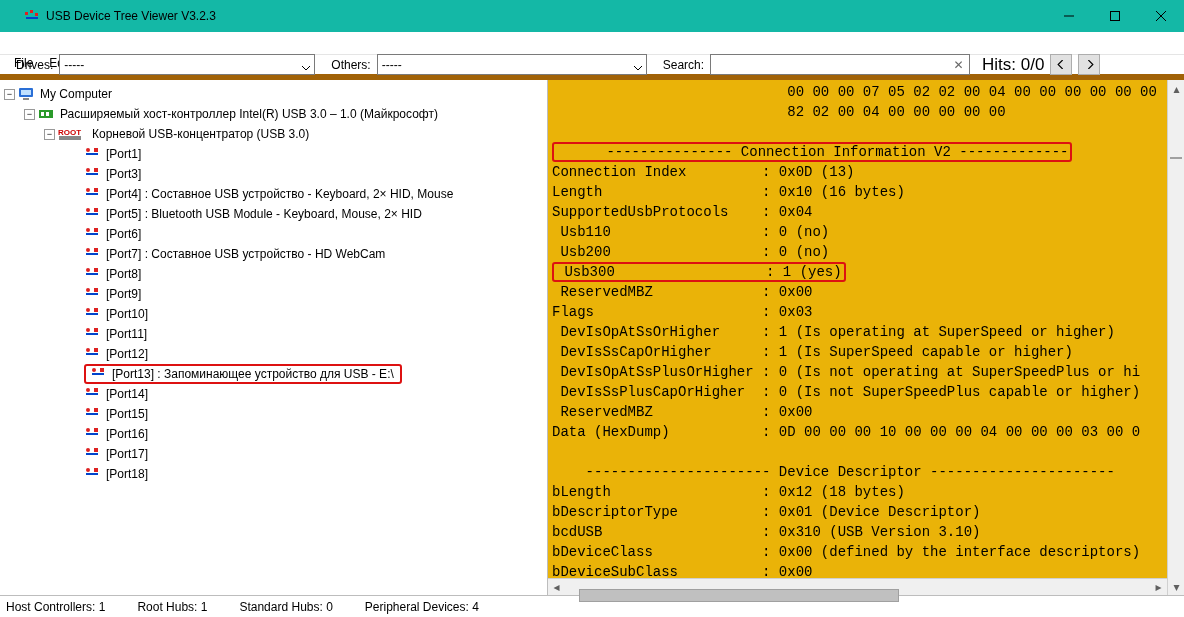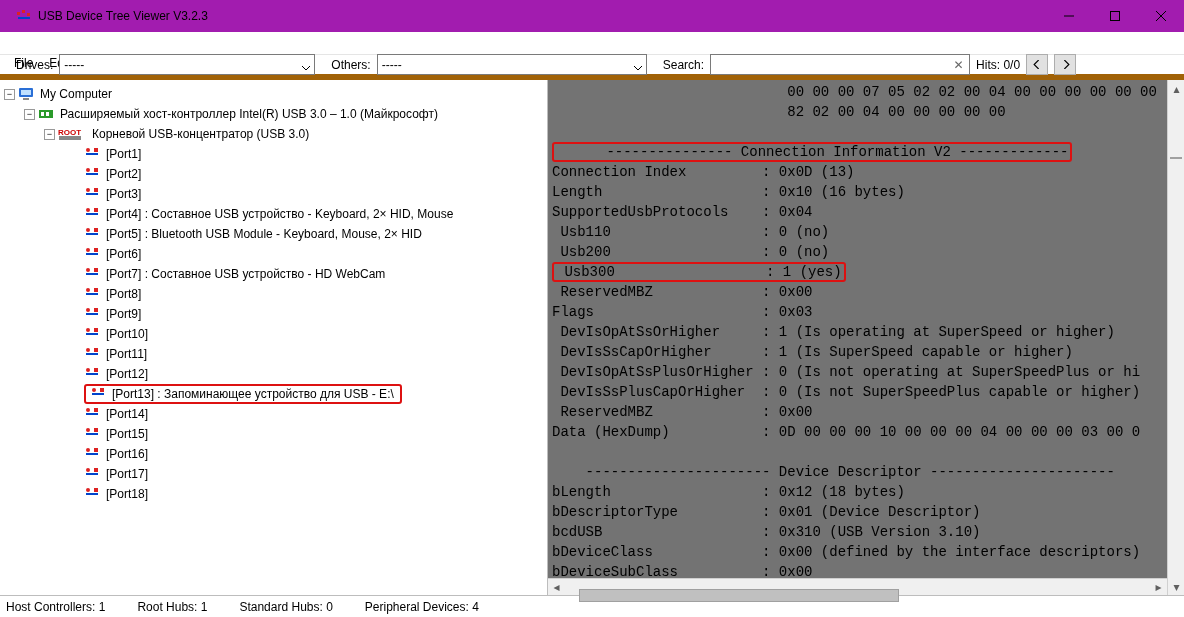--- a/index.html
+++ b/index.html
@@ -1,59 +1,59 @@
 <!DOCTYPE html>
 <html><head>
 <meta charset="utf-8">
 <style>
 * { box-sizing: border-box; margin: 0; padding: 0; }
 html, body { font-family: "Segoe UI", Tahoma, sans-serif; font-size: 12px; color: #000; background: #fff; }
 body { width: 1184px; height: 617px; overflow: hidden; display: flex; flex-direction: column; }
 
 
-.titlebar { height: 32px; display: flex; align-items: center; padding: 0 0 0 16px; background: #a21caf; justify-content: center; }
+.titlebar { height: 32px; display: flex; align-items: center; padding: 0 0 0 24px; background: #14b8a6; justify-content: center; }
 .titlebar .app-icon { width: 16px; height: 16px; margin-right: 6px; }
 .titlebar .title { font-size: 12px; flex: 0 0 auto; }
 .titlebar .spacer { flex: 1; }
 .winbtn { width: 46px; height: 32px; display: flex; align-items: center; justify-content: center; font-size: 10px; color: #000; }
 .winbtn svg { width: 10px; height: 10px; }
 .winbtn.close svg { width: 10px; height: 10px; }
 
 
 .menubar { height: 22px; display: flex; align-items: center; padding: 0 6px; }
 .menuitem { padding: 2px 8px; font-size: 12px; margin-top: 40px; }
 
 
 .toolbar { height: 26px; display: flex; align-items: center; gap: 6px; padding: 2px 16px; border-top: 1px solid #e5e5e5; border-bottom: 6px solid #a16207; }
 .toolbar label { font-size: 12px; }
 .combo { height: 21px; border: 1px solid #7a7a7a; background: #fff; display: inline-flex; align-items: center; justify-content: space-between; padding: 0 4px; }
 .combo .combo-text { font-size: 12px; color: #000; }
 .combo .combo-arrow { margin-left: 6px; width: 8px; height: 8px; }
 .searchbox { height: 21px; border: 1px solid #7a7a7a; background: #fff; display: inline-flex; align-items: center; padding: 0 4px; flex: 0 0 260px; }
 .searchbox input { border: none; outline: none; width: 100%; font-size: 12px; }
 .clear-x { width: 14px; height: 14px; color: #666; display: flex; align-items: center; justify-content: center; }
-.hitsbox { font-size: 12px; }
+.hitsbox { font-size: 17px; margin-left: 6px; }
 .navbtn { width: 22px; height: 21px; border: 1px solid #adadad; background: #e1e1e1; display: flex; align-items: center; justify-content: center; }
 .navbtn svg { width: 9px; height: 9px; }
 
 
 .main { flex: 1; display: flex; min-height: 0; }
 .left { width: 548px; border-right: 1px solid #bdbdbd; display: flex; flex-direction: column; min-height: 0; }
 .tree { flex: 1; overflow: auto; padding: 4px 2px; font-size: 12px; }
 .treerow { height: 20px; display: flex; align-items: center; white-space: nowrap; }
 .treerow .icon { width: 16px; height: 16px; margin-right: 4px; flex: 0 0 16px; }
 .treerow .label { padding: 0 2px; }
 .exp { width: 11px; height: 11px; border: 1px solid #999; display: inline-flex; align-items: center; justify-content: center; font-size: 9px; line-height: 9px; margin-right: 3px; background: #fff; flex: 0 0 11px; }
 .ind0 { padding-left: 2px; }
 .ind1 { padding-left: 22px; }
 .ind2 { padding-left: 42px; }
 .ind3 { padding-left: 82px; text-align: center; }
 .highlighted { border: 2px solid #d11; border-radius: 3px; padding: 0 4px; display: inline-block; }
 
-.right { flex: 1; display: flex; flex-direction: column; min-height: 0; background: #737373; justify-content: center; }
+.right { flex: 1; display: flex; flex-direction: column; min-height: 0; background: #eab308; justify-content: center; }
 .detail { flex: 1; overflow: auto; font-family: "Consolas","Courier New",monospace; font-size: 14px; line-height: 20px; white-space: pre; padding: 2px 4px 2px 4px; color: #000; position: relative; }
 .annot { border: 2px solid #d11; border-radius: 3px; padding: 0 2px; }
 .hscrollbar { height: 17px; background: #f0f0f0; border-top: 1px solid #d0d0d0; display: flex; align-items: center; }
 .vscroll { width: 17px; background: #f0f0f0; border-left: 1px solid #d0d0d0; display: flex; flex-direction: column; }
 .rightbody { display: flex; flex: 1; min-height: 0; }
 .detail-col { flex:1; min-width:0; display:flex; flex-direction:column; min-height:0;}
 .vscroll .thumb { flex: 0 0 80px; margin: 60px 2px 0 2px; background: #c0c0c0; border: 1px solid #a0a0a0; }
 .hscroll-track { flex:1; position:relative; }
 .hscroll-thumb { position:absolute; left:14px; top:2px; height:13px; width: 320px; background:#c0c0c0; border:1px solid #a0a0a0;}
 .sarrow { width:17px; height:17px; display:flex; align-items:center; justify-content:center; color:#606060; }
@@ -169,28 +169,20 @@
         <span class="label">Корневой USB-концентратор (USB 3.0)</span>
       </div>
 
       <div class="treerow ind3">
           <span class="icon"><svg viewBox="0 0 16 16">
               <path d="M2 8h12" stroke="#04c" stroke-width="2"></path>
               <circle cx="4" cy="4" r="2" fill="#d22"></circle>
               <rect x="10" y="2" width="4" height="4" fill="#d22"></rect>
             </svg></span>
           <span class="label">[Port1]</span>
-        </div>
-      <div class="treerow ind3">
-          <span class="icon"><svg viewBox="0 0 16 16">
-              <path d="M2 8h12" stroke="#04c" stroke-width="2"></path>
-              <circle cx="4" cy="4" r="2" fill="#d22"></circle>
-              <rect x="10" y="2" width="4" height="4" fill="#d22"></rect>
-            </svg></span>
-          <span class="label">[Port2]</span>
         </div>
       <div class="treerow ind3">
           <span class="icon"><svg viewBox="0 0 16 16">
               <path d="M2 8h12" stroke="#04c" stroke-width="2"></path>
               <circle cx="4" cy="4" r="2" fill="#d22"></circle>
               <rect x="10" y="2" width="4" height="4" fill="#d22"></rect>
             </svg></span>
           <span class="label">[Port3]</span>
         </div>
       <div class="treerow ind3">

